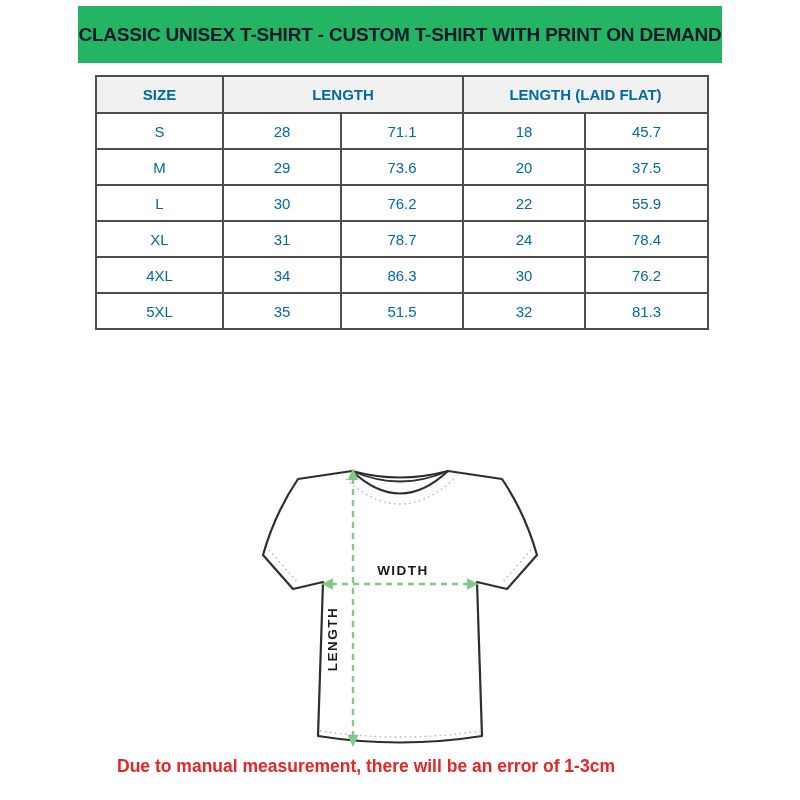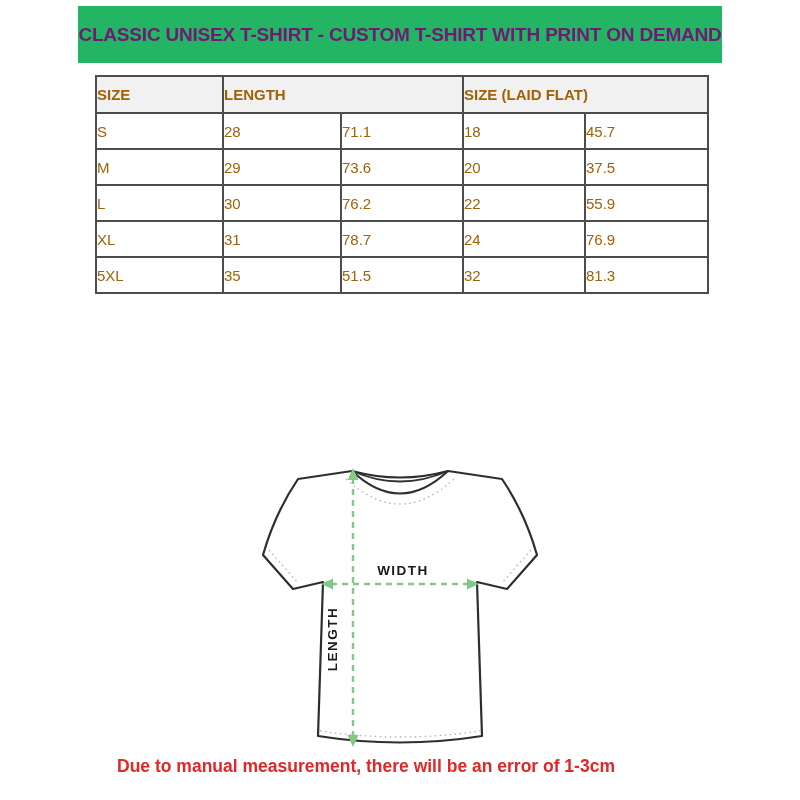--- a/index.html
+++ b/index.html
@@ -14,43 +14,43 @@
   }
   
   .banner {
     position: absolute;
     left: 78px; top: 6px;
     width: 644px; height: 57px;
     background: #23b464;
     display: flex; align-items: center; justify-content: center;
   }
   .banner-title {
-    color: #701a75;
+    color: #0f172a;
     font-size: 19px;
     font-weight: 700;
     letter-spacing: -0.2px;
     text-align: center;
     white-space: nowrap;
   }
   
   .size-table-wrap {
     position: absolute;
     left: 95px; top: 75px;
     width: 612px;
   }
   table.size-table {
     width: 612px;
     border-collapse: collapse;
     table-layout: fixed;
   }
   table.size-table th, table.size-table td {
     border: 2px solid #4d4d4d;
-    text-align: left;
+    text-align: center;
     vertical-align: middle;
-    color: #a16207;
+    color: #0369a1;
     font-size: 15px;
     background: #ffffff;
   }
   table.size-table th { height: 37px; font-weight: 700; background: #f1f1f1; }
   table.size-table td { height: 36px; font-weight: 400; }
   td.shade, th.shade { background: #f1f1f1; }
   td.size-cell { font-weight: 700; background: #f1f1f1; }
   
   .diagram {
     position: absolute;
@@ -91,21 +91,21 @@
         <col style="width:127px">
           <col style="width:118px">
           <col style="width:122px">
           <col style="width:122px">
           <col style="width:123px">
       </colgroup>
       <thead>
         <tr>
           <th class="shade">SIZE</th>
           <th class="shade" colspan="2">LENGTH</th>
-          <th class="shade" colspan="2">SIZE (LAID FLAT)</th>
+          <th class="shade" colspan="2">LENGTH (LAID FLAT)</th>
         </tr>
       </thead>
       <tbody>
         <tr>
           <td class="size-cell">S</td>
           <td>28</td>
           <td class="shade">71.1</td>
           <td>18</td>
           <td class="shade">45.7</td>
         </tr>
@@ -121,21 +121,28 @@
           <td>30</td>
           <td class="shade">76.2</td>
           <td>22</td>
           <td class="shade">55.9</td>
         </tr>
         <tr>
           <td class="size-cell">XL</td>
           <td>31</td>
           <td class="shade">78.7</td>
           <td>24</td>
-          <td class="shade">76.9</td>
+          <td class="shade">78.4</td>
+        </tr>
+        <tr>
+          <td class="size-cell">4XL</td>
+          <td>34</td>
+          <td class="shade">86.3</td>
+          <td>30</td>
+          <td class="shade">76.2</td>
         </tr>
         <tr>
           <td class="size-cell">5XL</td>
           <td>35</td>
           <td class="shade">51.5</td>
           <td>32</td>
           <td class="shade">81.3</td>
         </tr>
       </tbody>
     </table>

